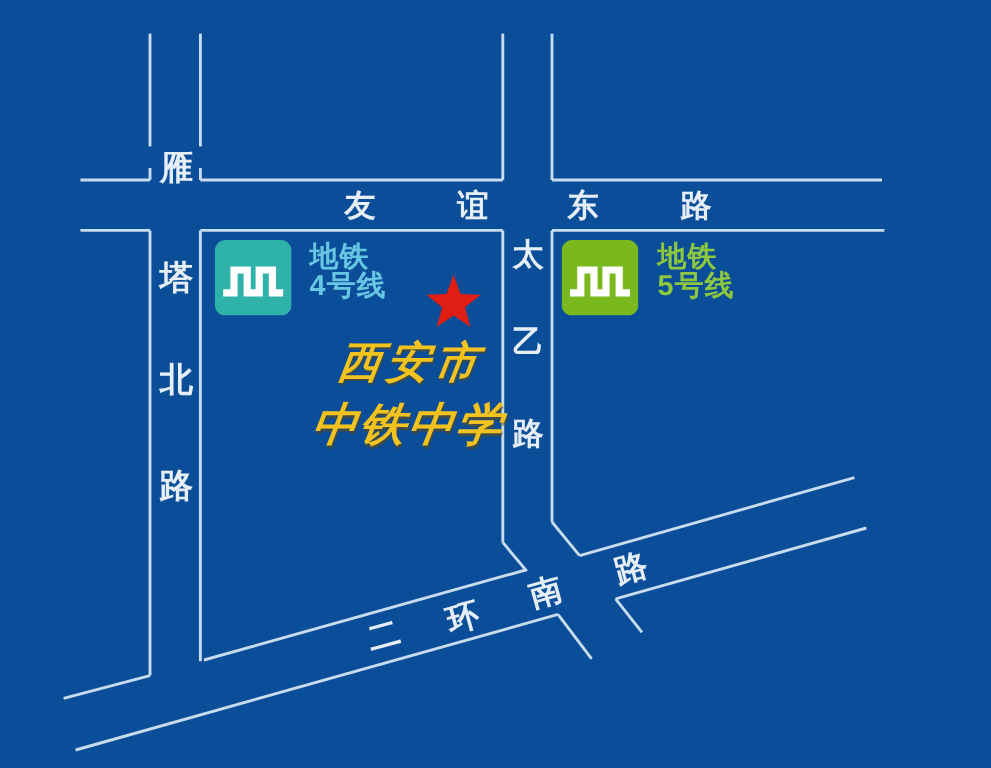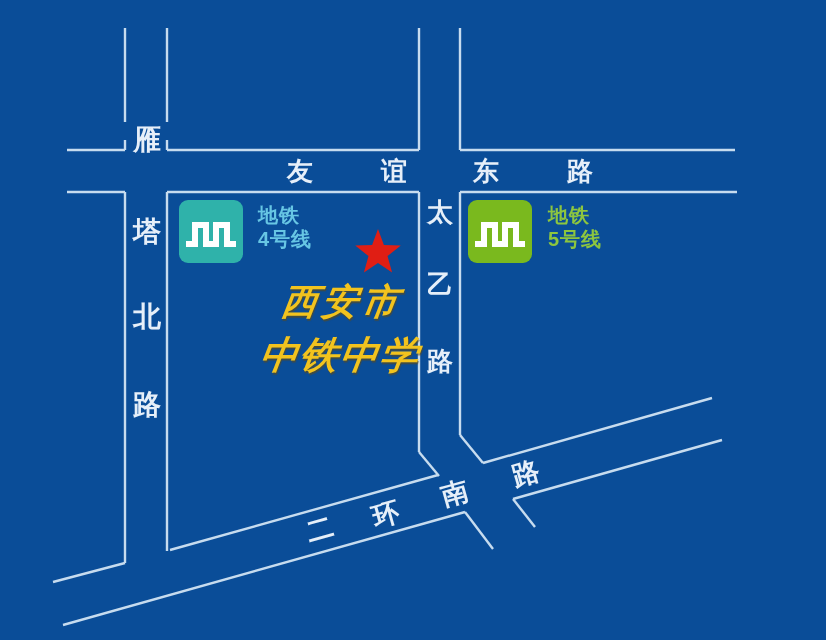--- a/index.html
+++ b/index.html
@@ -16,21 +16,21 @@
     position:absolute; color:#e6eff9; font-weight:bold;
     transform:translate(-50%,-50%); white-space:nowrap; line-height:1;
   }
   .rc.v28 { font-size:28px; }
   .rc.s26 { font-size:26px; }
   .rc.rot { transform:translate(-50%,-50%) rotate(-15.5deg); font-size:27px; }
 
   
   .badge { position:absolute; width:64px; height:63px; }
   .legend-text {
-    position:absolute; font-weight:bold; font-size:20px; line-height:24px;
+    position:absolute; font-weight:bold; font-size:24px; line-height:24px;
     letter-spacing:1px; white-space:nowrap;
   }
   .legend-text.l4 { color:#67c6e4; }
   .legend-text.l5 { color:#8dc63f; }
 
   
   .school {
     position:absolute; color:#f2c31e; font-weight:bold; font-style:italic;
     font-family:"Liberation Serif", serif; white-space:nowrap; line-height:1;
     transform:translate(-50%,-50%) skewX(-8deg);

